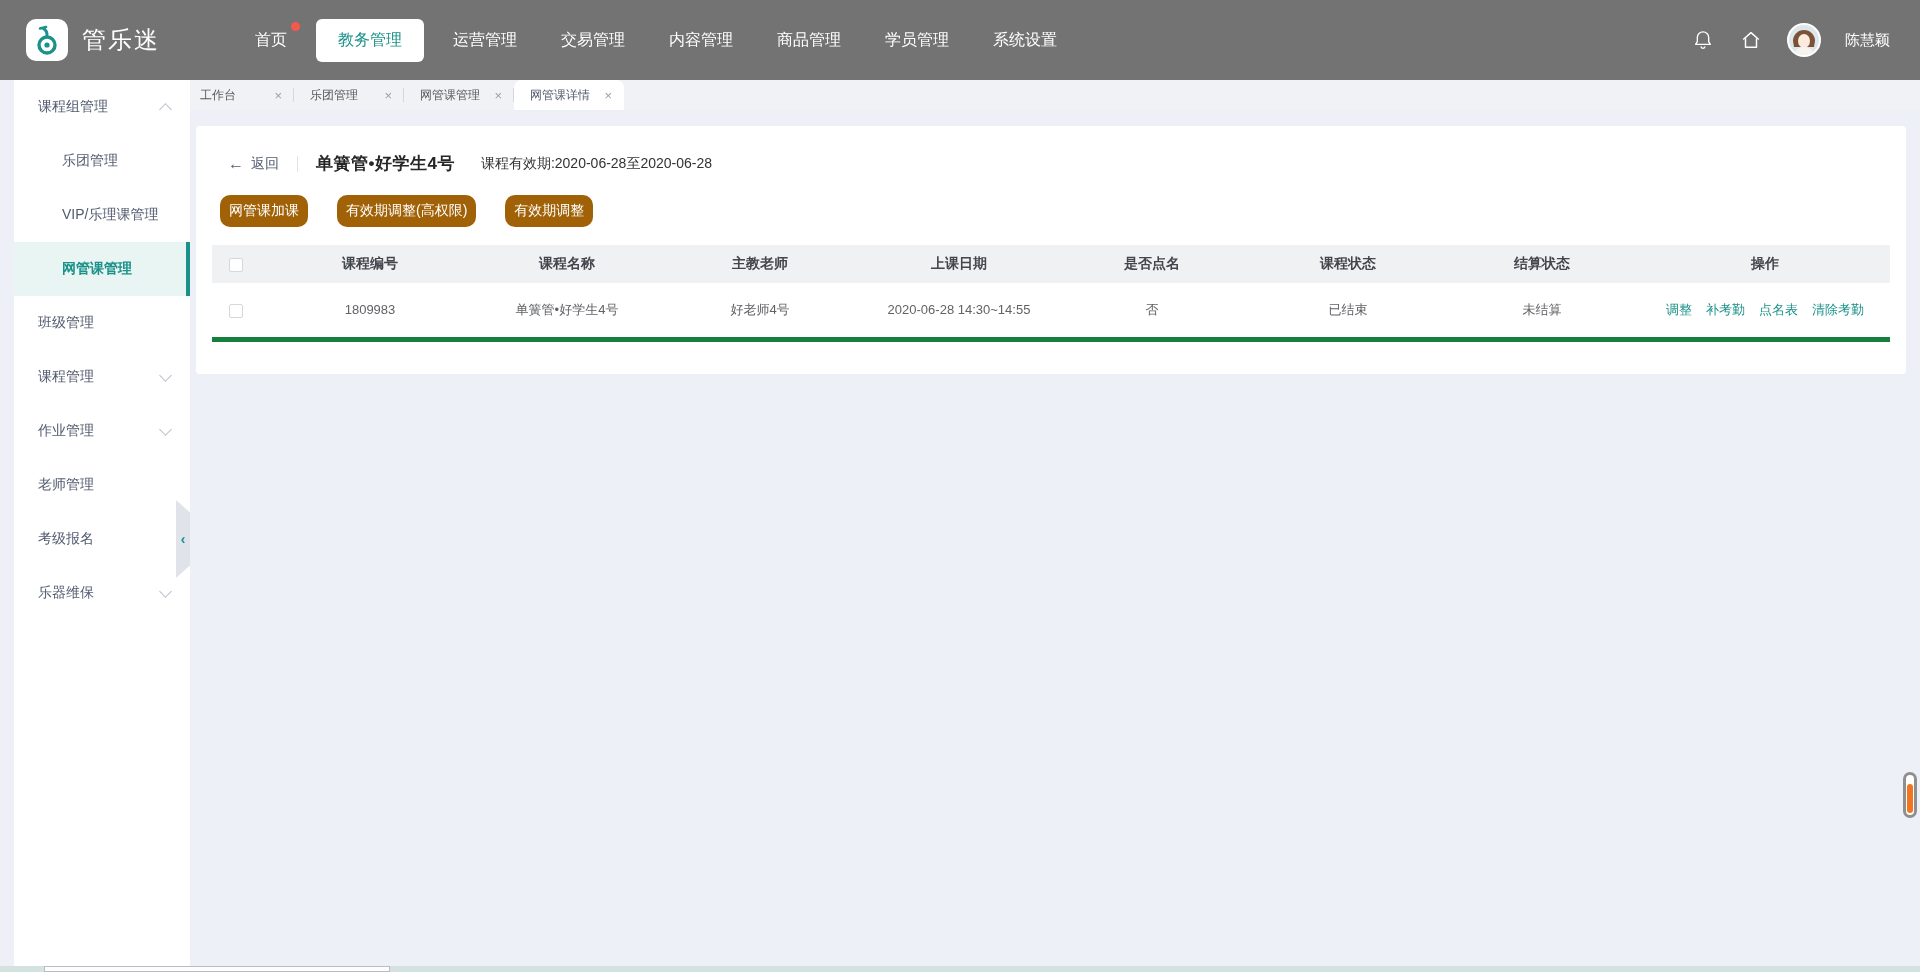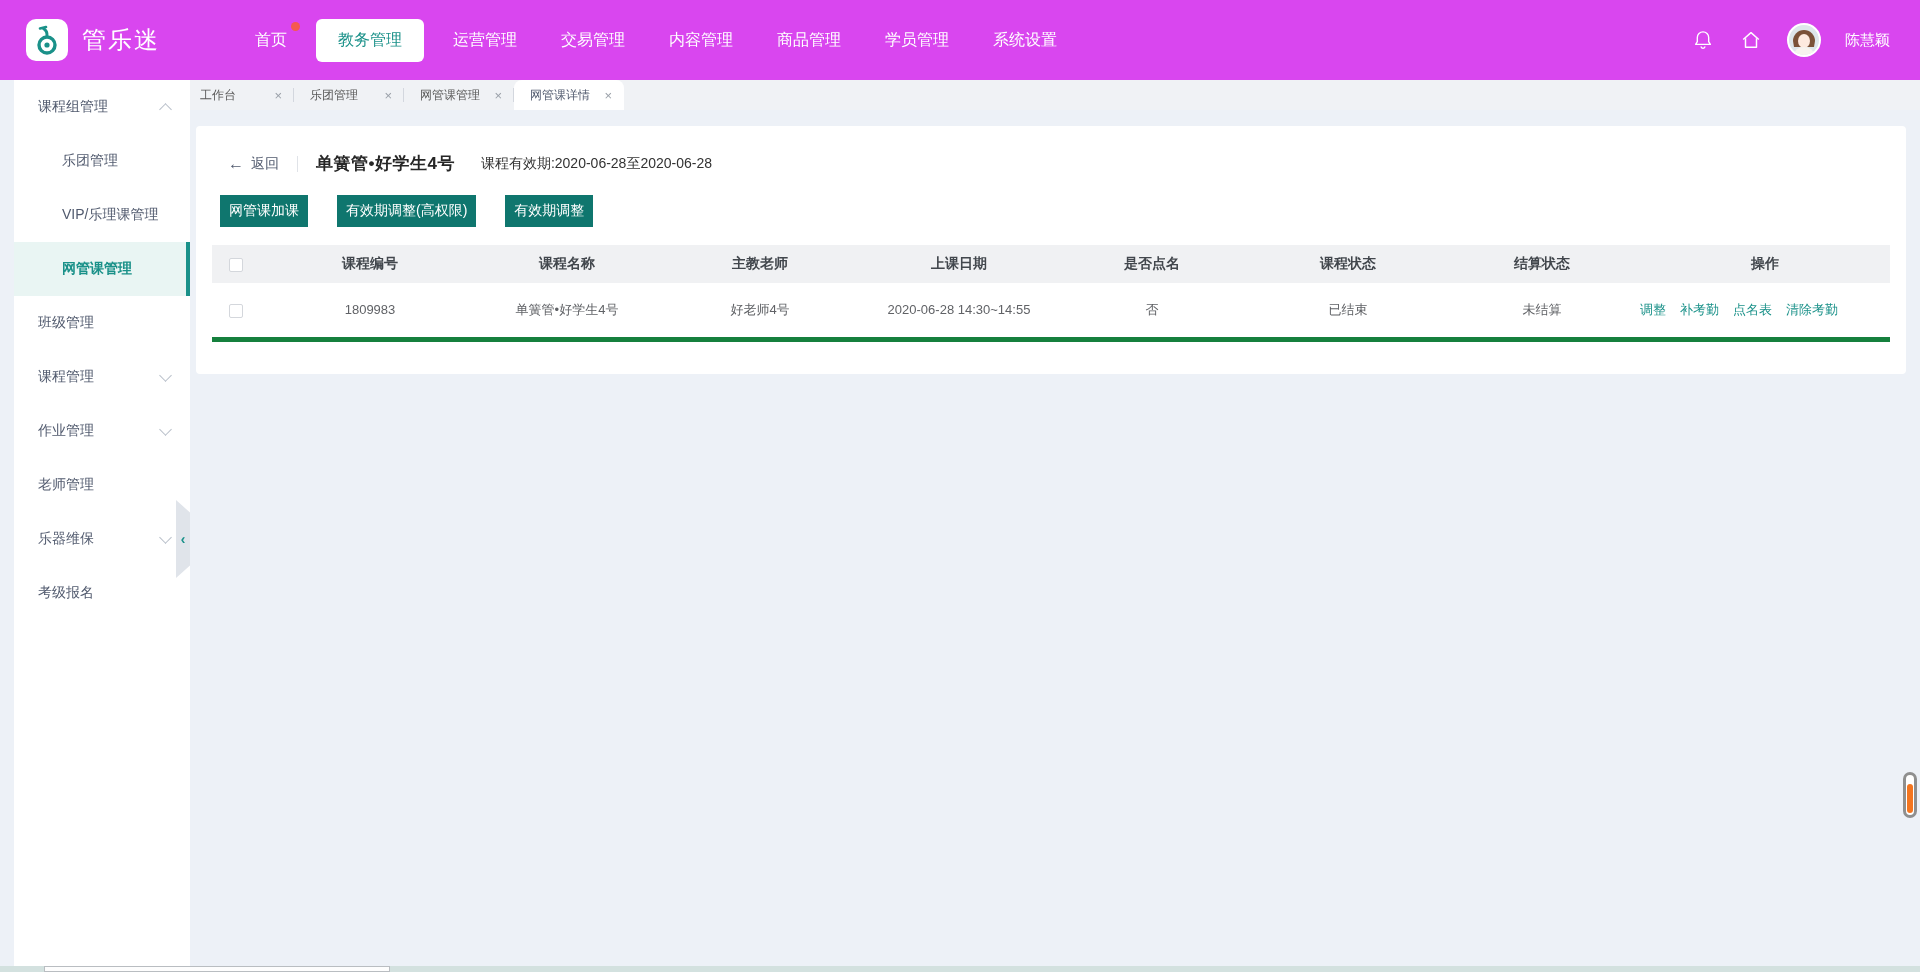--- a/index.html
+++ b/index.html
@@ -2,21 +2,21 @@
 <html><head>
 <meta charset="utf-8">
 <style>
   * { margin:0; padding:0; box-sizing:border-box; }
   html,body { width:1920px; height:972px; overflow:hidden;
     font-family:"Liberation Sans","DejaVu Sans",sans-serif; background:#edf1f7; }
   .app { position:relative; width:1920px; height:972px; }
 
   
   .topnav { position:absolute; left:0; top:0; right:0; height:80px;
-    background:#d946ef; display:flex; align-items:center; z-index:30; }
+    background:#737373; display:flex; align-items:center; z-index:30; }
   .logo-box { width:42px; height:42px; background:#fff; border-radius:10px;
     margin-left:26px; display:flex; align-items:center; justify-content:center; flex:none; }
   .brand-name { color:#fff; font-size:24px; margin-left:14px; letter-spacing:2px; white-space:nowrap; }
   .nav-items { display:flex; align-items:center; margin-left:80px; gap:14px; }
   .nav-item { position:relative; color:#fff; font-size:16px; padding:11px 15px;
     white-space:nowrap; cursor:pointer; border-radius:6px; }
   .nav-item.active { background:#fff; color:#1a9189; padding:11px 22px; }
   .badge-dot { position:absolute; top:3px; right:2px; width:9px; height:9px;
     border-radius:50%; background:#f5594e; }
   .nav-right { margin-left:auto; display:flex; align-items:center; gap:24px; margin-right:30px; }
@@ -58,33 +58,33 @@
     background:#fff; border-radius:4px; }
 
   .card-header { display:flex; align-items:center; padding:26px 16px 0 32px; }
   .back-link { display:flex; align-items:center; gap:7px; color:#515a6e; font-size:14px; cursor:pointer; }
   .back-arrow { font-size:16px; color:#515a6e; }
   .hdr-divider { width:1px; height:16px; background:#e0e3e8; margin:0 18px; }
   .page-title { font-size:17px; font-weight:bold; color:#262626; letter-spacing:0.5px; }
   .validity { margin-left:26px; font-size:14px; color:#333; }
 
   .btn-row { display:flex; gap:29px; padding:20px 0 0 24px; }
-  .btn { background:#0f766e; color:#fff; border:none; border-radius:0; height:32px;
+  .btn { background:#a16207; color:#fff; border:none; border-radius:10px; height:32px;
     font-size:14px; padding:0 9px; display:flex; align-items:center; cursor:pointer;
     font-family:inherit; white-space:nowrap; }
 
   .table-wrap { margin:18px 16px 0 16px; }
   table { width:100%; border-collapse:collapse; table-layout:fixed; }
   thead tr { background:#f0f1f3; height:38px; }
   th { font-size:14px; color:#42474d; font-weight:bold; text-align:center; }
   tbody tr { height:56px; border-bottom:5px solid #15803d; }
   td { font-size:13px; color:#606266; text-align:center; white-space:nowrap; }
   .checkbox { display:inline-block; width:14px; height:14px; border:1px solid #d4d7dc;
     border-radius:2px; background:#fff; vertical-align:middle; cursor:pointer; }
-  .actions { display:flex; justify-content:flex-start; gap:14px; }
+  .actions { display:flex; justify-content:center; gap:14px; }
   .action-link { color:#1a9189; font-size:13px; cursor:pointer; white-space:nowrap; }
 
   
   .scroll-indicator { position:absolute; right:3px; top:772px; width:14px; height:46px;
     border:3px solid #8f8f8f; border-radius:8px; background:#fff; z-index:40; }
   .scroll-indicator .fill { position:absolute; left:1px; right:1px; top:9px; bottom:2px;
     background:#f4751f; border-radius:3px; }
   .hscrollbar { position:absolute; left:0; right:0; bottom:0; height:6px; background:#d3e1df; z-index:50; }
   .hscroll-thumb { position:absolute; left:44px; top:0; width:346px; height:6px;
     background:#fdfdfd; border:1px solid #b9bdc1; cursor:pointer; }
@@ -180,25 +180,25 @@
       <i class="chev down"></i>
     </div>
     <div class="side-item">
       <span>作业管理</span>
       <i class="chev down"></i>
     </div>
     <div class="side-item">
       <span>老师管理</span>
     </div>
     <div class="side-item">
+      <span>考级报名</span>
+    </div>
+    <div class="side-item">
       <span>乐器维保</span>
       <i class="chev down"></i>
-    </div>
-    <div class="side-item">
-      <span>考级报名</span>
     </div>
   </aside>
 
   <div class="collapse-handle">
     <span>‹</span>
   </div>
 
   <div class="tabbar">
     <div class="tab">
       <span>工作台</span>

